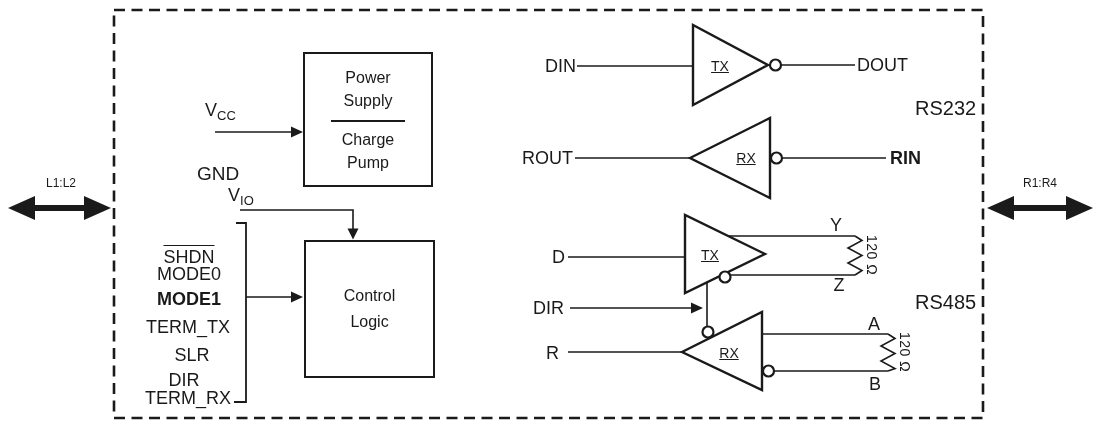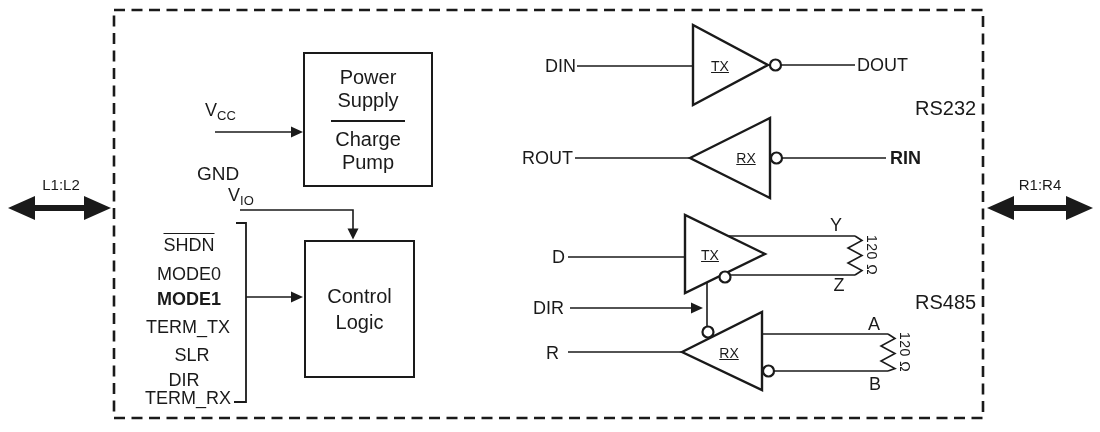--- a/index.html
+++ b/index.html
@@ -3,29 +3,29 @@
 <meta charset="utf-8">
 <style>
   html,body{margin:0;padding:0;background:#fff;}
   #stage{position:relative;width:1100px;height:432px;background:#fff;overflow:hidden;
          font-family:"Liberation Sans",sans-serif;color:#1a1a1a;}
   svg{position:absolute;left:0;top:0;}
   .lbl{position:absolute;font-size:18px;line-height:1.0;white-space:nowrap;color:#1a1a1a;}
   .c{transform:translateX(-50%);}
   .cc{transform:translate(-50%,-50%);}
   .rot{transform:translate(-50%,-50%) rotate(90deg);}
-  .small{font-size:15px;}
+  .small{font-size:12px;}
   .tiny{font-size:14px;letter-spacing:0.5px;}
   .buf{font-size:14px;text-decoration:underline;}
   .sec{font-size:20px;margin-left:20px;}
   sub.sb{font-size:13px;vertical-align:-4px;line-height:0;}
   .overline-txt{border-top:1.8px solid #1a1a1a;padding-top:1px;}
   .box{position:absolute;box-sizing:border-box;border:2.4px solid #1a1a1a;background:#fff;
        display:flex;flex-direction:column;align-items:center;justify-content:center;
-       font-size:20px;line-height:23px;text-align:center;}
+       font-size:16px;line-height:23px;text-align:center;}
   .divider{width:74px;height:0;border-top:2px solid #1a1a1a;margin:8px auto 6px;}
 </style>
 </head>
 <body>
 
 <div id="stage">
 
   <svg width="1100" height="432" viewBox="0 0 1100 432">
 
     <rect x="114" y="10" width="869" height="408" fill="none" stroke="#1a1a1a" stroke-width="2.6" stroke-dasharray="11 6.5"></rect>
@@ -86,30 +86,30 @@
   <div class="lbl small c" style="left:1040px;top:177px;">R1:R4</div>
 
   <div class="box" style="left:303px;top:52px;width:130px;height:135px;">
     <div>Power</div>
     <div>Supply</div>
     <div class="divider"></div>
     <div>Charge</div>
     <div>Pump</div>
   </div>
 
-  <div class="box" style="left:304px;top:240px;width:111px;height:138px;line-height:26px;">
+  <div class="box" style="left:304px;top:240px;width:131px;height:138px;line-height:26px;">
     <div>Control</div>
     <div>Logic</div>
   </div>
 
   <div class="lbl" style="left:205px;top:101px;"><span>V</span><sub class="sb">CC</sub></div>
   <div class="lbl" style="left:197px;top:164px;font-size:19px;">GND</div>
   <div class="lbl" style="left:228px;top:186px;"><span>V</span><sub class="sb">IO</sub></div>
 
-  <div class="lbl c" style="left:189px;top:236px;"><span class="overline-txt">SHDN</span></div>
+  <div class="lbl c" style="left:189px;top:248px;"><span class="overline-txt">SHDN</span></div>
   <div class="lbl c" style="left:189px;top:265px;">MODE0</div>
   <div class="lbl c" style="left:189px;top:290px;font-weight:bold;">MODE1</div>
   <div class="lbl c" style="left:188px;top:318px;text-align:center;">TERM_TX</div>
   <div class="lbl c" style="left:192px;top:346px;">SLR</div>
   <div class="lbl c" style="left:184px;top:371px;">DIR</div>
   <div class="lbl c" style="left:188px;top:389px;">TERM_RX</div>
 
   <div class="lbl" style="left:545px;top:57px;">DIN</div>
   <div class="lbl buf cc" style="left:720px;top:66px;">TX</div>
   <div class="lbl" style="left:857px;top:56px;">DOUT</div>

